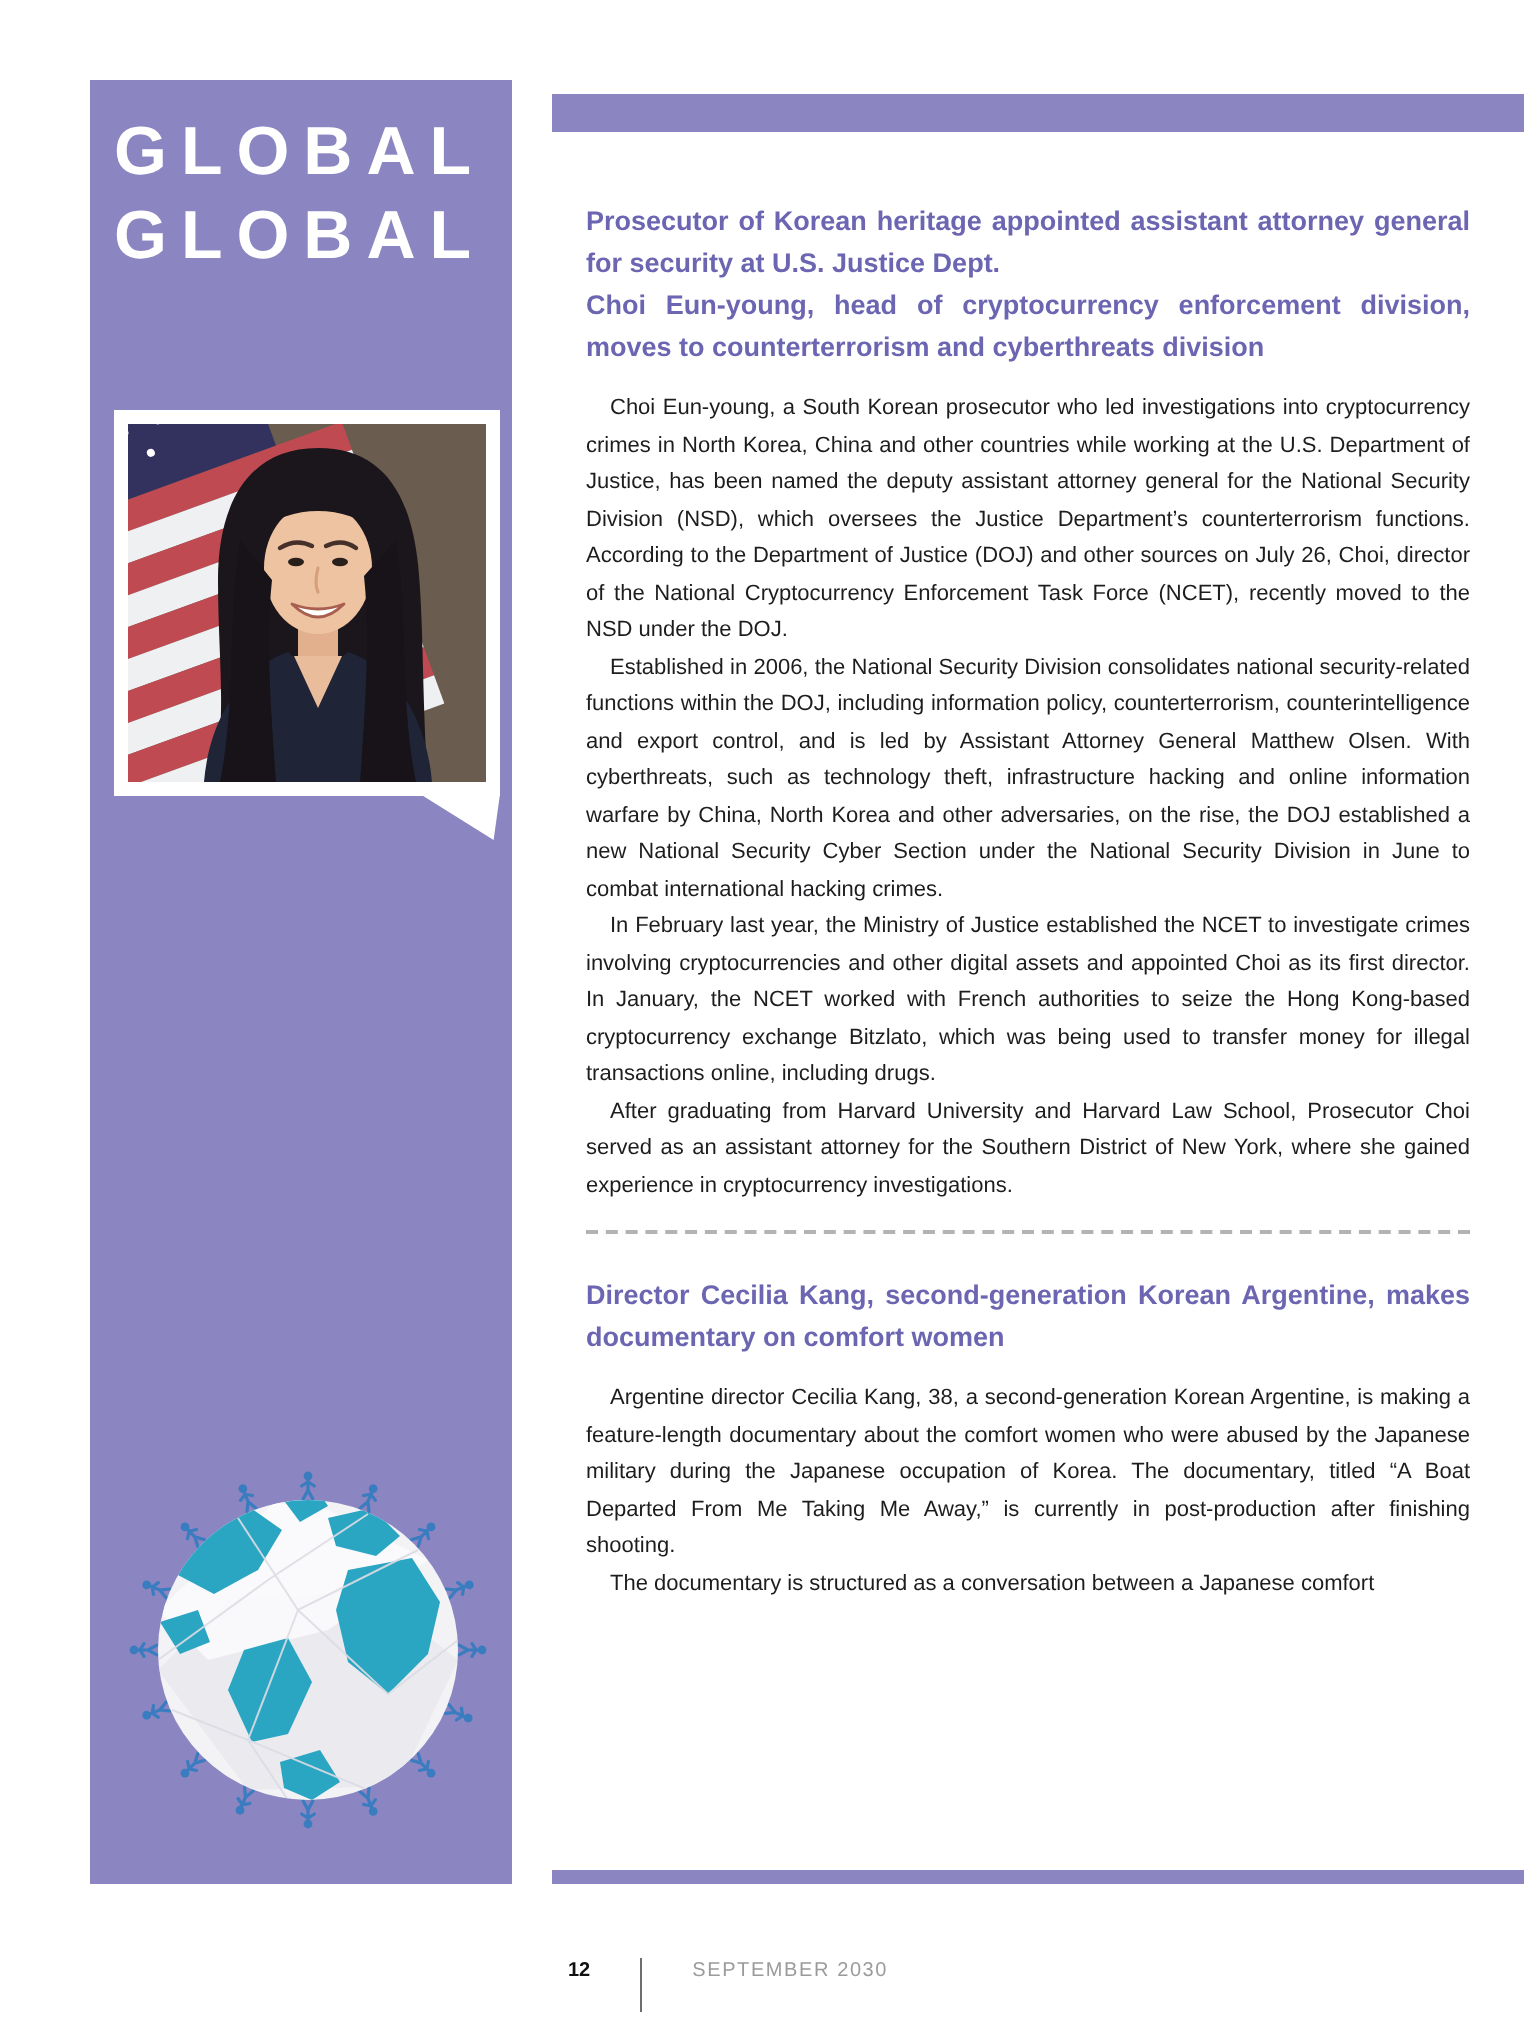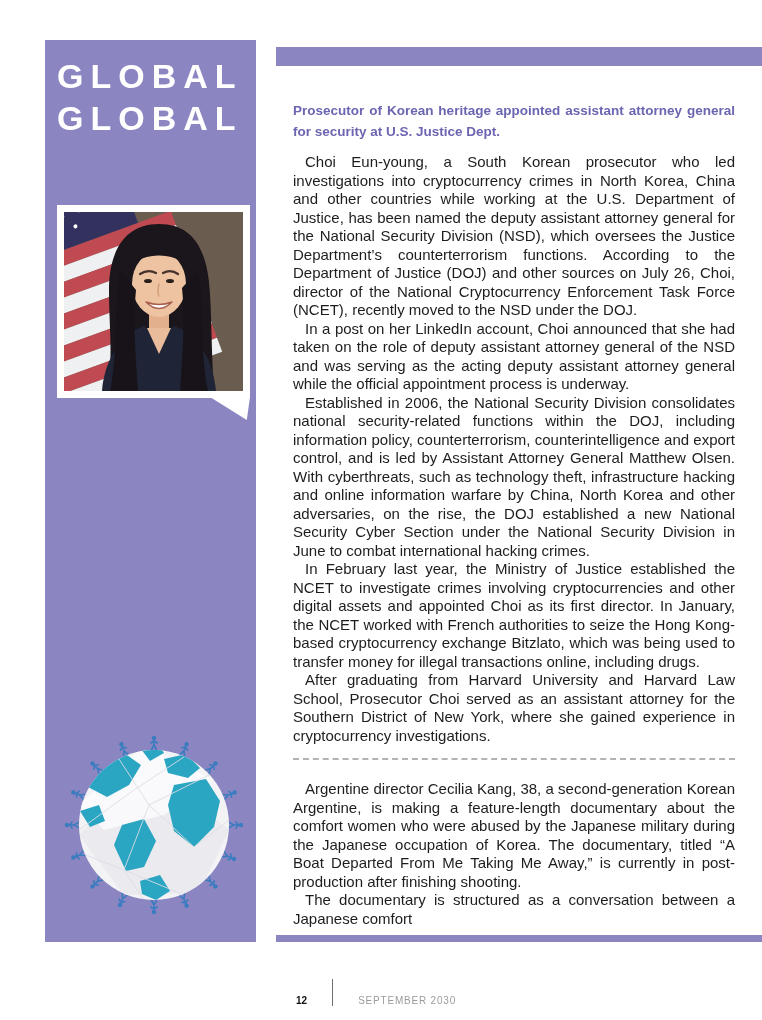--- a/index.html
+++ b/index.html
@@ -32,30 +32,30 @@
   .top-bar    { position:absolute; left:276px; top:47px;  width:486px; height:19px; background:#8b85c1; }
   .bottom-bar { position:absolute; left:276px; top:935px; width:486px; height:7px;  background:#8b85c1; }
   
   .article-col { position:absolute; left:293px; top:100px; width:442px; }
   .headline {
     font-size:13.5px; line-height:21px; font-weight:bold; color:#6c65b1;
     text-align:justify; margin:0;
   }
   .article-body { margin-top:11px; }
   .article-body p {
-    font-size:15px; line-height:18.5px; color:#1d1d1f;
+    font-size:11px; line-height:18.5px; color:#1d1d1f;
     text-align:justify; text-indent:12px;
   }
   .dashed-divider {
     border:none; border-top:2px dashed #b3b3b3; margin:13px 0 20px 0;
   }
   
   .footer {
-    position:absolute; left:296px; top:979px;
-    display:flex; align-items:flex-end; gap:25px;
+    position:absolute; left:284px; top:979px;
+    display:flex; align-items:flex-start; gap:25px;
     font-size:10px;
   }
   .footer .page-num { font-weight:bold; color:#111; padding-top:1px; }
   .footer .rule { width:1px; height:27px; background:#6e6e6e; }
   .footer .issue { color:#9b9b9b; letter-spacing:0.8px; padding-top:1px; }
 </style>
 </head>
 <body>
 
 <div class="page">
@@ -222,32 +222,33 @@
     </div>
   </aside>
 
   <div class="top-bar"></div>
   <div class="bottom-bar"></div>
 
   <main class="article-col">
 
     <section>
       <h2 class="headline">Prosecutor of Korean heritage appointed assistant attorney general for security at U.S. Justice Dept.</h2>
+      <h2 class="headline">Choi Eun-young, head of cryptocurrency enforcement division, moves to counterterrorism and cyberthreats division</h2>
       <div class="article-body">
         <p>Choi Eun-young, a South Korean prosecutor who led investigations into cryptocurrency crimes in North Korea, China and other countries while working at the U.S. Department of Justice, has been named the deputy assistant attorney general for the National Security Division (NSD), which oversees the Justice Department’s counterterrorism functions. According to the Department of Justice (DOJ) and other sources on July 26, Choi, director of the National Cryptocurrency Enforcement Task Force (NCET), recently moved to the NSD under the DOJ.</p>
-        <p>In a post on her LinkedIn account, Choi announced that she had taken on the role of deputy assistant attorney general of the NSD and was serving as the acting deputy assistant attorney general while the official appointment process is underway.</p>
         <p>Established in 2006, the National Security Division consolidates national security-related functions within the DOJ, including information policy, counterterrorism, counterintelligence and export control, and is led by Assistant Attorney General Matthew Olsen. With cyberthreats, such as technology theft, infrastructure hacking and online information warfare by China, North Korea and other adversaries, on the rise, the DOJ established a new National Security Cyber Section under the National Security Division in June to combat international hacking crimes.</p>
         <p>In February last year, the Ministry of Justice established the NCET to investigate crimes involving cryptocurrencies and other digital assets and appointed Choi as its first director. In January, the NCET worked with French authorities to seize the Hong Kong-based cryptocurrency exchange Bitzlato, which was being used to transfer money for illegal transactions online, including drugs.</p>
         <p>After graduating from Harvard University and Harvard Law School, Prosecutor Choi served as an assistant attorney for the Southern District of New York, where she gained experience in cryptocurrency investigations.</p>
       </div>
     </section>
 
     <hr class="dashed-divider">
 
     <section>
+      <h2 class="headline">Director Cecilia Kang, second-generation Korean Argentine, makes documentary on comfort women</h2>
       <div class="article-body">
         <p>Argentine director Cecilia Kang, 38, a second-generation Korean Argentine, is making a feature-length documentary about the comfort women who were abused by the Japanese military during the Japanese occupation of Korea. The documentary, titled “A Boat Departed From Me Taking Me Away,” is currently in post-production after finishing shooting.</p>
         <p>The documentary is structured as a conversation between a Japanese comfort</p>
       </div>
     </section>
 
   </main>
 
   <footer class="footer">
     <span class="page-num">12</span>

